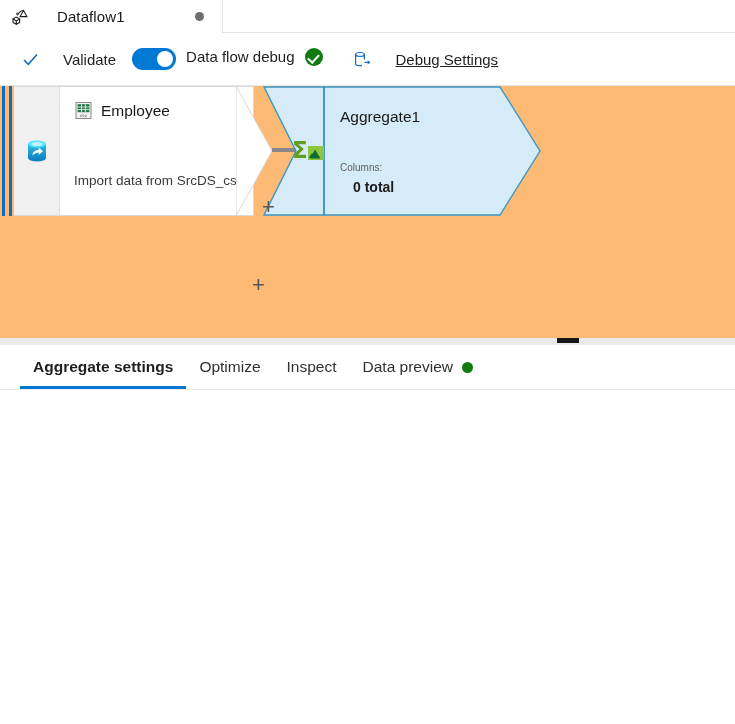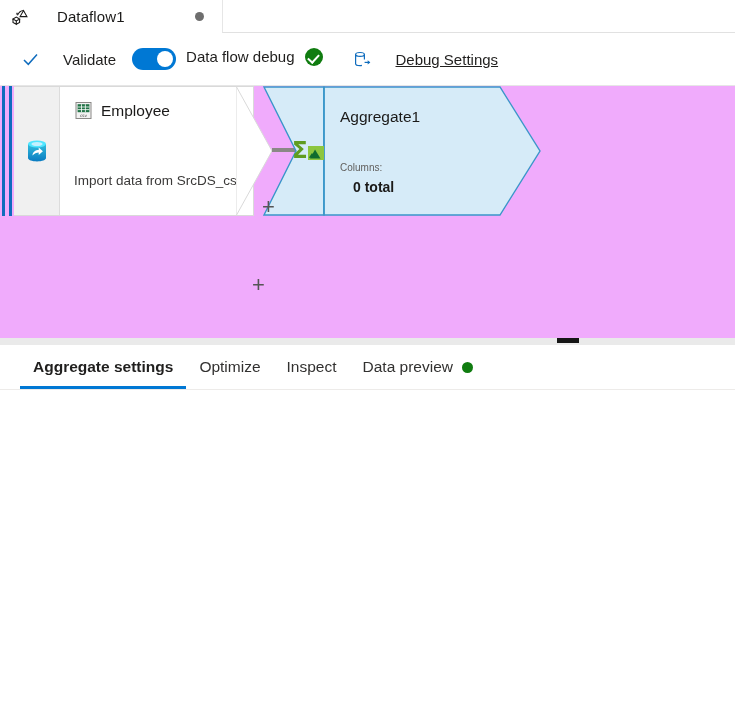--- a/index.html
+++ b/index.html
@@ -74,21 +74,21 @@
     content: ""; position: absolute; left: 5px; top: 4px;
     width: 5px; height: 9px; border: solid #ffffff;
     border-width: 0 2px 2px 0; transform: rotate(43deg);
   }
   .debug-settings { margin-left: 24px; text-decoration: underline; }
   .dbicon { width: 19px; height: 19px; display: block; }
 
   
   .canvas {
     position: absolute; left: 0; top: 86px; width: 735px; height: 252px;
-    background: #f0abfc; overflow: hidden;
+    background: #fdba74; overflow: hidden;
   }
   .edge-bar1 { position: absolute; left: 2px; top: 0; width: 3px; height: 130px; background: #0f6cbd; }
   .edge-bar2 { position: absolute; left: 9px; top: 0; width: 3px; height: 130px; background: #0f6cbd; }
 
   
   .node-source {
     position: absolute; left: 14px; top: 0; width: 240px; height: 130px;
     background: #ffffff; border: 1px solid #d9d9d9; border-left: none;
   }
   .node-iconpanel {

